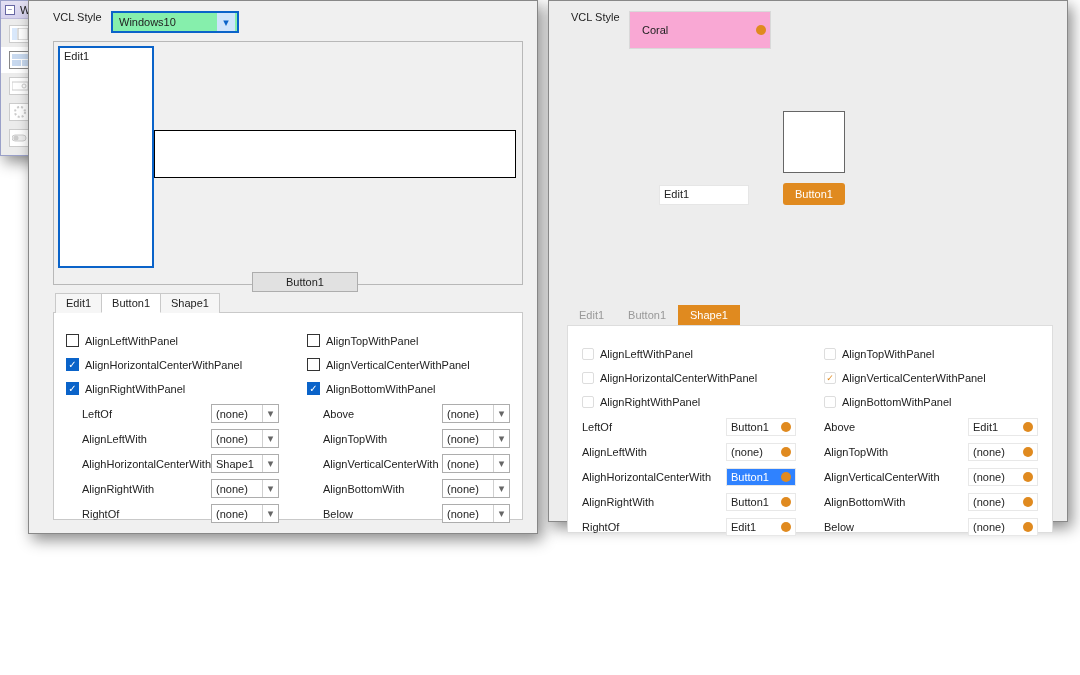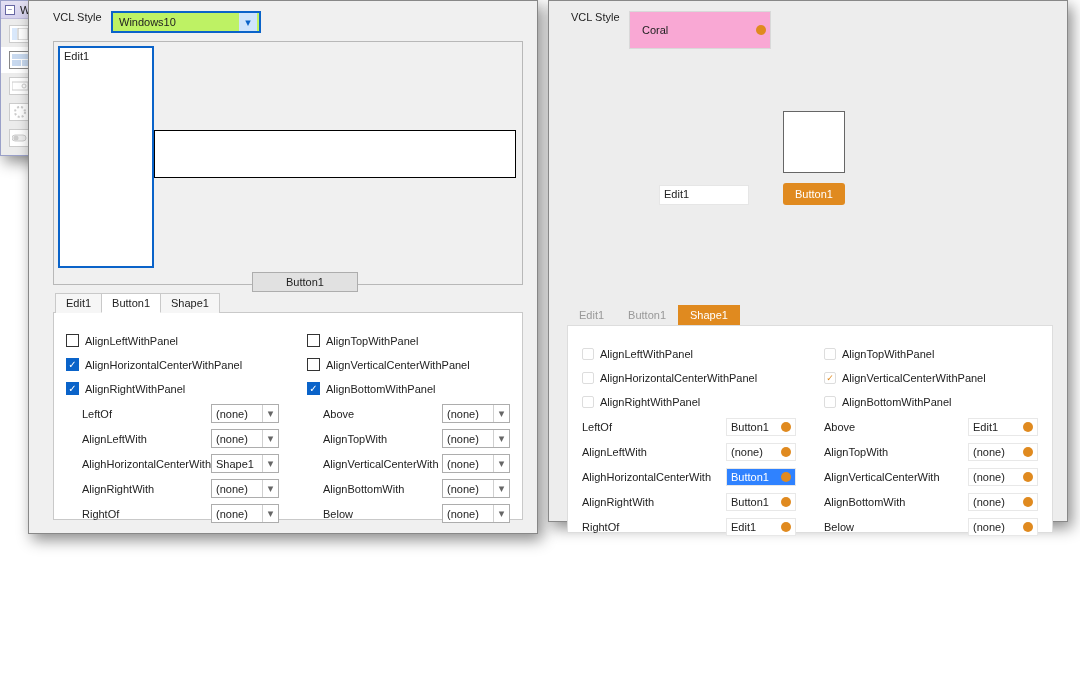--- a/index.html
+++ b/index.html
@@ -2,21 +2,21 @@
 <html><head>
 <meta charset="utf-8">
 <style>
   *{box-sizing:border-box;margin:0;padding:0;font-family:"Segoe UI",Tahoma,sans-serif;font-size:11px;color:#222}
   body{background:#fff;width:1080px;height:675px;position:relative;overflow:hidden}
   .win{position:absolute;background:#f0f0f0;border:1px solid #888;box-shadow:4px 6px 14px rgba(0,0,0,.45)}
   
   #w1{left:28px;top:0;width:510px;height:534px}
   .hdr{display:flex;padding:10px 0 8px 24px}
   .hdr label{width:58px}
-  .combo{display:flex;align-items:center;justify-content:space-between;border:2px solid #0a63c9;background:#bef264;width:150px;height:22px;padding:0 2px 0 6px}
+  .combo{display:flex;align-items:center;justify-content:space-between;border:2px solid #0a63c9;background:#86efac;width:128px;height:22px;padding:0 2px 0 6px}
   .combo .arrow{width:18px;height:18px;background:#cfe4fb;display:flex;align-items:center;justify-content:center;color:#0a63c9}
   .canvas{margin:0 14px 8px 24px;height:244px;background:#f0f0f0;border:1px solid #b8b8b8;position:relative}
   .editBox{position:absolute;left:4px;top:4px;width:96px;height:222px;border:2px solid #0a63c9;background:#fff;padding:2px 4px}
   .shapeBox{position:absolute;left:100px;top:88px;right:6px;height:48px;border:1px solid #000;background:#fff}
   .btn1{position:absolute;left:198px;top:230px;width:106px;height:20px;border:1px solid #adadad;background:#e1e1e1;display:flex;align-items:center;justify-content:center}
   .tabs{display:flex;margin-left:26px}
   .tab{border:1px solid #c9c9c9;border-bottom:none;padding:3px 10px;background:#f6f6f6;margin-right:-1px}
   .tab.active{background:#fff;border-bottom:1px solid #fff;position:relative;z-index:2}
   .tabbody{margin:0 14px 0 24px;border:1px solid #c9c9c9;background:#fff;height:208px;padding:10px 12px;margin-top:-1px}
   .cols{display:flex;gap:28px}

